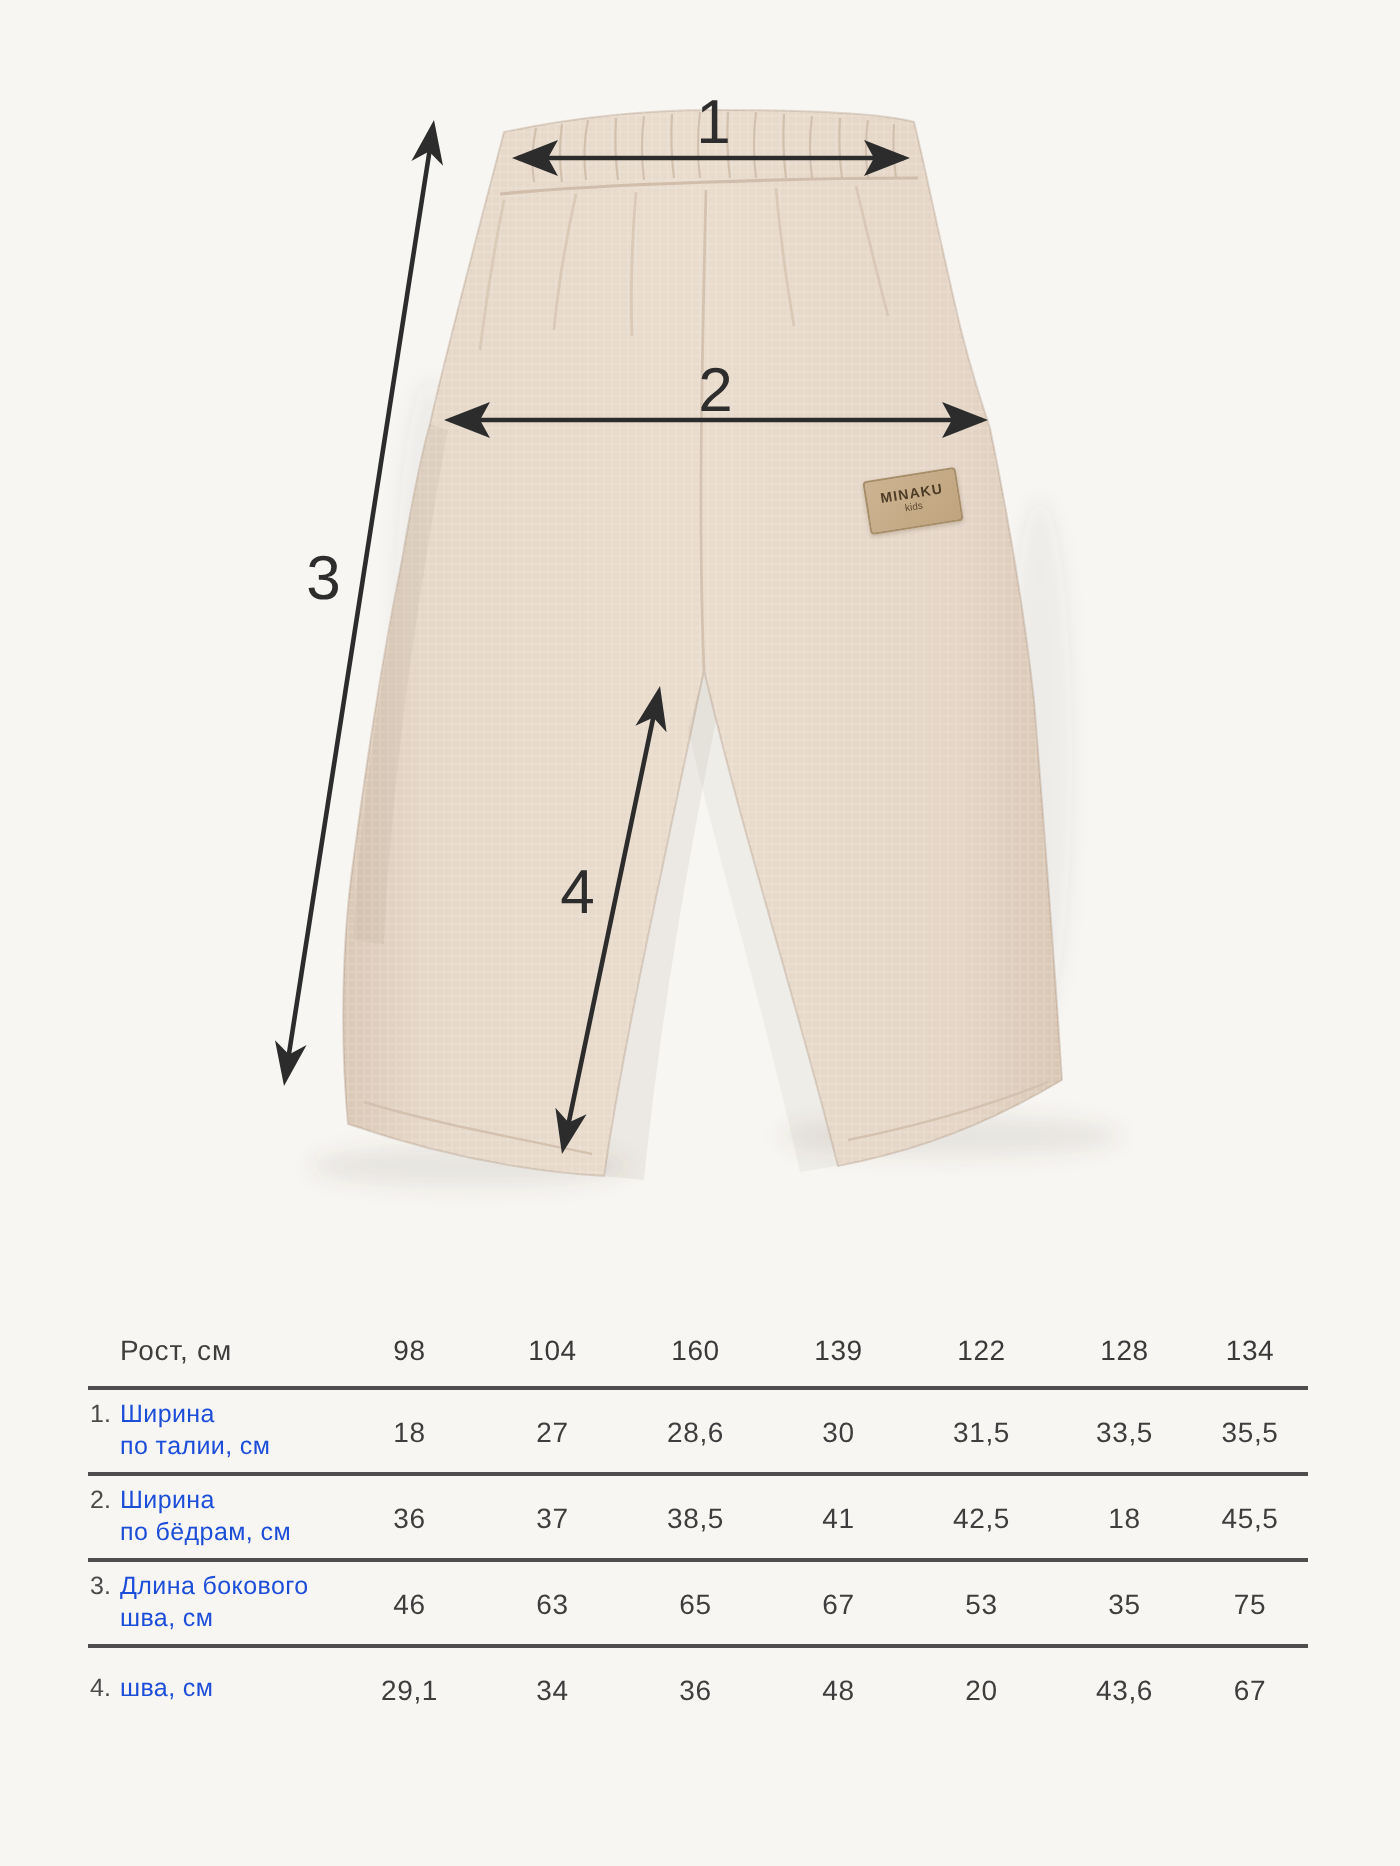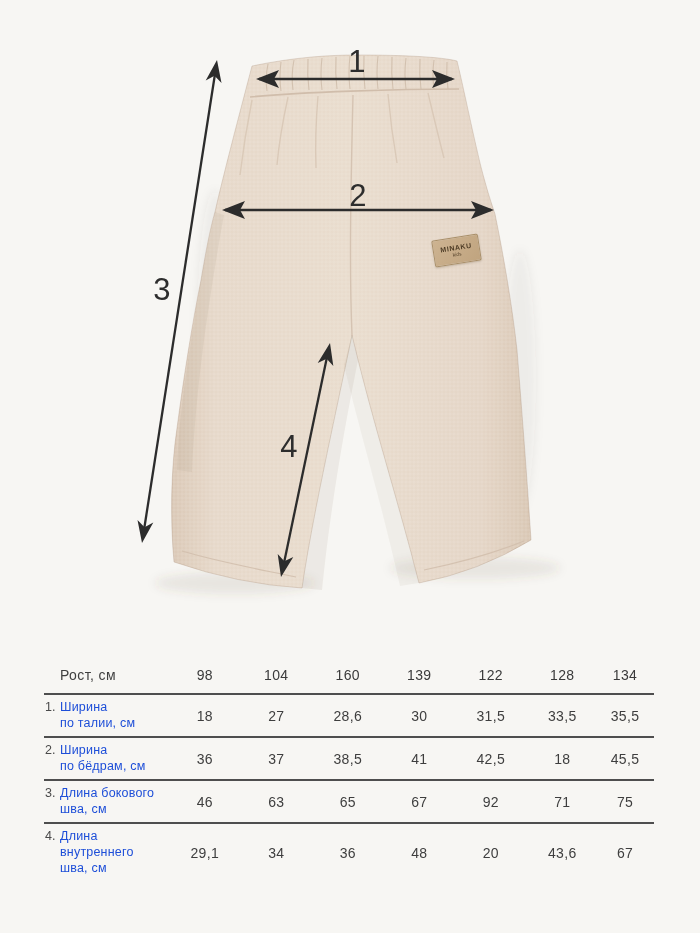--- a/index.html
+++ b/index.html
@@ -230,30 +230,29 @@
         <span class="row-num">3.</span>
         <span class="row-lines">
             <span>Длина бокового</span>
             <span>шва, см</span>
           </span>
       </div>
       <div class="td">46</div>
       <div class="td">63</div>
       <div class="td">65</div>
       <div class="td">67</div>
-      <div class="td">92</div>
-      <div class="td">71</div>
+      <div class="td">53</div>
+      <div class="td">35</div>
       <div class="td last">75</div>
     </div>
 
     <div class="tr body-row">
       <div class="label-cell">
         <span class="row-num">4.</span>
         <span class="row-lines">
-            <span>Длина внутреннего</span>
             <span>шва, см</span>
           </span>
       </div>
       <div class="td">29,1</div>
       <div class="td">34</div>
       <div class="td">36</div>
       <div class="td">48</div>
       <div class="td">20</div>
       <div class="td">43,6</div>
       <div class="td last">67</div>

